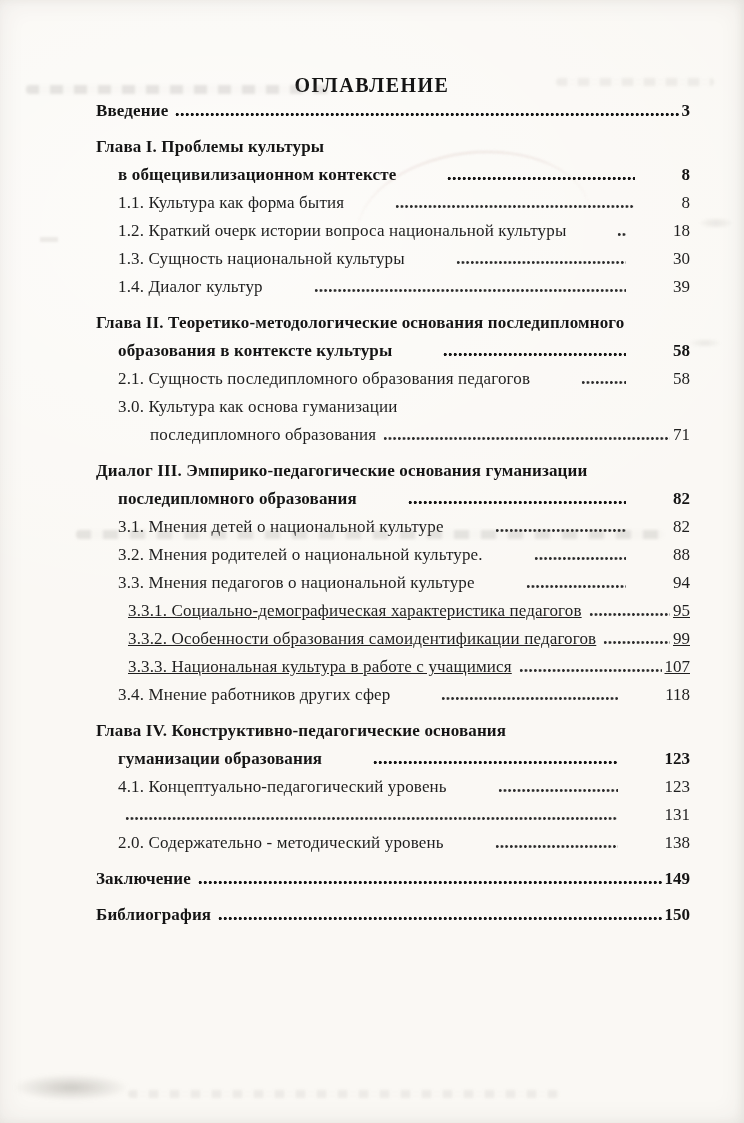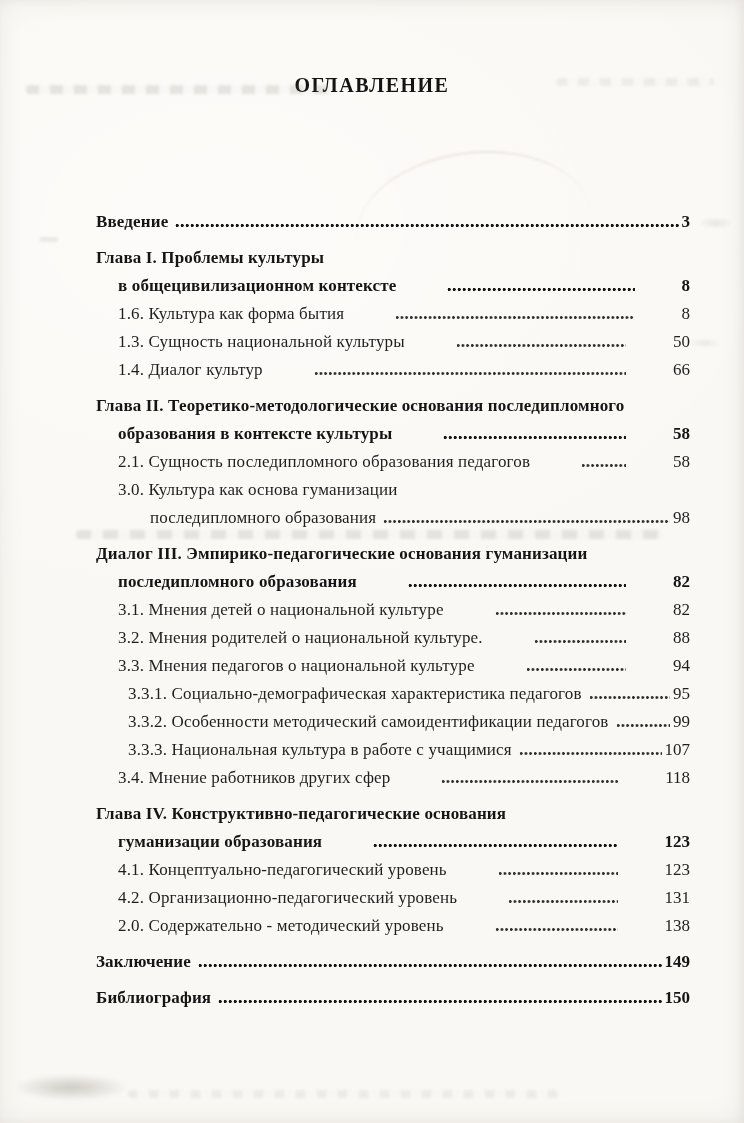--- a/index.html
+++ b/index.html
@@ -22,35 +22,34 @@
     text-align: center;
     font-size: 20px;
     line-height: 24px;
     font-weight: bold;
     letter-spacing: 1.5px;
     color: #141414;
   }
   .toc {
     margin-left: 96px;
     width: 594px;
-    margin-top: 111px;
   }
   .toc-section { margin-bottom: 8px; }
   .toc-section:last-child { margin-bottom: 0; }
   .toc-row {
     display: flex;
     align-items: baseline;
     line-height: 28px;
     font-size: 17px;
     white-space: nowrap;
   }
   .toc-row.bold { font-weight: bold; color: #151515; }
   .toc-row .label { flex: 0 0 auto; letter-spacing: 0.15px; }
   .lvl1 { padding-left: 22px; gap: 44px; }
-  .lvl2 { padding-left: 32px; }
+  .lvl2 { padding-left: 32px; text-decoration: underline; }
   .lvl3 { padding-left: 54px; }
   .dots {
     flex: 1 1 auto;
     align-self: flex-end;
     height: 9px;
     margin: 0 3px 6px 7px;
     background-image: radial-gradient(circle at 2.2px 4.5px, #2a2a2a 1.05px, rgba(0,0,0,0) 1.7px);
     background-size: 4.7px 9px;
     background-repeat: repeat-x;
   }
@@ -128,33 +127,38 @@
         <div class="toc-section">
           <div class="toc-row lvl0 bold">
             <span class="label">Глава I. Проблемы культуры</span>
           </div>
           <div class="toc-row lvl1 bold">
             <span class="label">в общецивилизационном контексте</span>
             <span class="dots"></span>
             <span class="page-num">8</span>
           </div>
           <div class="toc-row lvl1">
-            <span class="label">1.6. Культура как форма бытия</span>
+            <span class="label">1.1. Культура как форма бытия</span>
             <span class="dots"></span>
             <span class="page-num">8</span>
           </div>
           <div class="toc-row lvl1">
+            <span class="label">1.2. Краткий очерк истории вопроса национальной культуры</span>
+            <span class="dots"></span>
+            <span class="page-num">18</span>
+          </div>
+          <div class="toc-row lvl1">
             <span class="label">1.3. Сущность национальной культуры</span>
             <span class="dots"></span>
-            <span class="page-num">50</span>
+            <span class="page-num">30</span>
           </div>
           <div class="toc-row lvl1">
             <span class="label">1.4. Диалог культур</span>
             <span class="dots"></span>
-            <span class="page-num">66</span>
+            <span class="page-num">39</span>
           </div>
         </div>
         <div class="toc-section">
           <div class="toc-row lvl0 bold">
             <span class="label">Глава II. Теоретико-методологические основания последипломного</span>
           </div>
           <div class="toc-row lvl1 bold">
             <span class="label">образования в контексте культуры</span>
             <span class="dots"></span>
             <span class="page-num">58</span>
@@ -163,21 +167,21 @@
             <span class="label">2.1. Сущность последипломного образования педагогов</span>
             <span class="dots"></span>
             <span class="page-num">58</span>
           </div>
           <div class="toc-row lvl1">
             <span class="label">3.0. Культура как основа гуманизации</span>
           </div>
           <div class="toc-row lvl3">
             <span class="label">последипломного образования</span>
             <span class="dots"></span>
-            <span class="page-num">98</span>
+            <span class="page-num">71</span>
           </div>
         </div>
         <div class="toc-section">
           <div class="toc-row lvl0 bold">
             <span class="label">Диалог III. Эмпирико-педагогические основания гуманизации</span>
           </div>
           <div class="toc-row lvl1 bold">
             <span class="label">последипломного образования</span>
             <span class="dots"></span>
             <span class="page-num">82</span>
@@ -196,21 +200,21 @@
             <span class="label">3.3. Мнения педагогов о национальной культуре</span>
             <span class="dots"></span>
             <span class="page-num">94</span>
           </div>
           <div class="toc-row lvl2">
             <span class="label">3.3.1. Социально-демографическая характеристика педагогов</span>
             <span class="dots"></span>
             <span class="page-num">95</span>
           </div>
           <div class="toc-row lvl2">
-            <span class="label">3.3.2. Особенности методический самоидентификации педагогов</span>
+            <span class="label">3.3.2. Особенности образования самоидентификации педагогов</span>
             <span class="dots"></span>
             <span class="page-num">99</span>
           </div>
           <div class="toc-row lvl2">
             <span class="label">3.3.3. Национальная культура в работе с учащимися</span>
             <span class="dots"></span>
             <span class="page-num">107</span>
           </div>
           <div class="toc-row lvl1">
             <span class="label">3.4. Мнение работников других сфер</span>
@@ -226,21 +230,20 @@
             <span class="label">гуманизации образования</span>
             <span class="dots"></span>
             <span class="page-num">123</span>
           </div>
           <div class="toc-row lvl1">
             <span class="label">4.1. Концептуально-педагогический уровень</span>
             <span class="dots"></span>
             <span class="page-num">123</span>
           </div>
           <div class="toc-row lvl1">
-            <span class="label">4.2. Организационно-педагогический уровень</span>
             <span class="dots"></span>
             <span class="page-num">131</span>
           </div>
           <div class="toc-row lvl1">
             <span class="label">2.0. Содержательно - методический уровень</span>
             <span class="dots"></span>
             <span class="page-num">138</span>
           </div>
         </div>
         <div class="toc-section">

